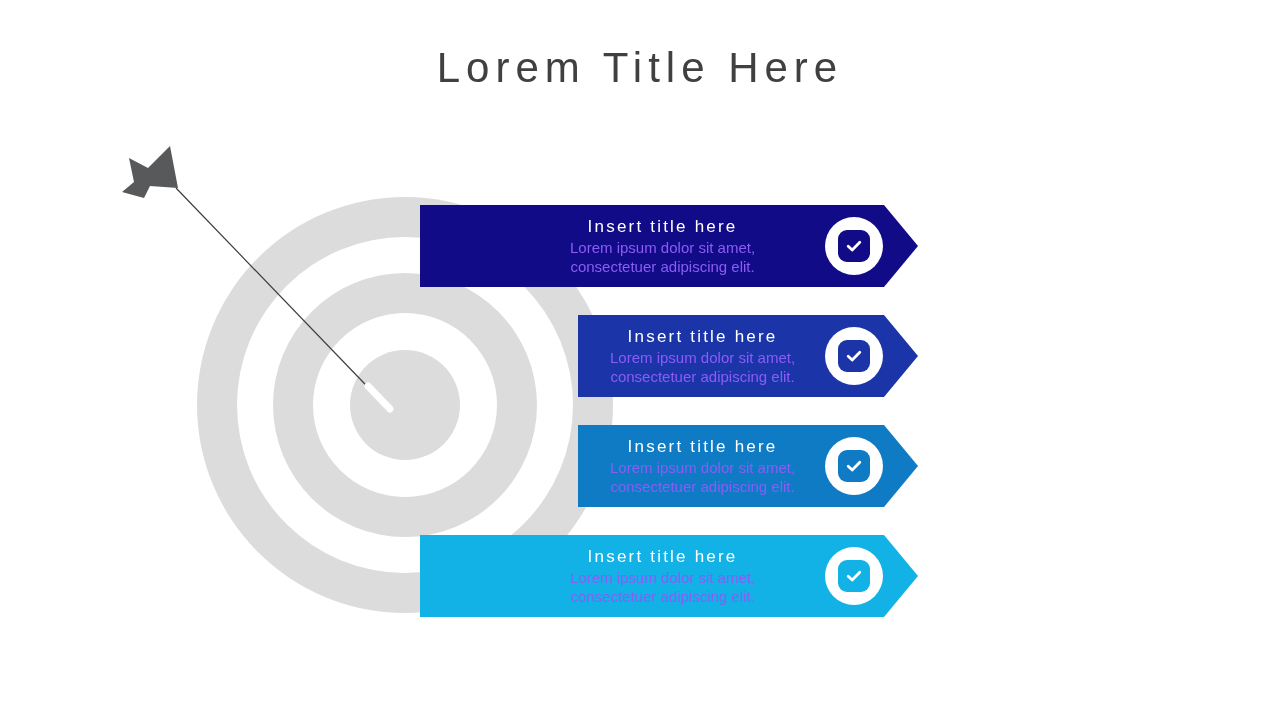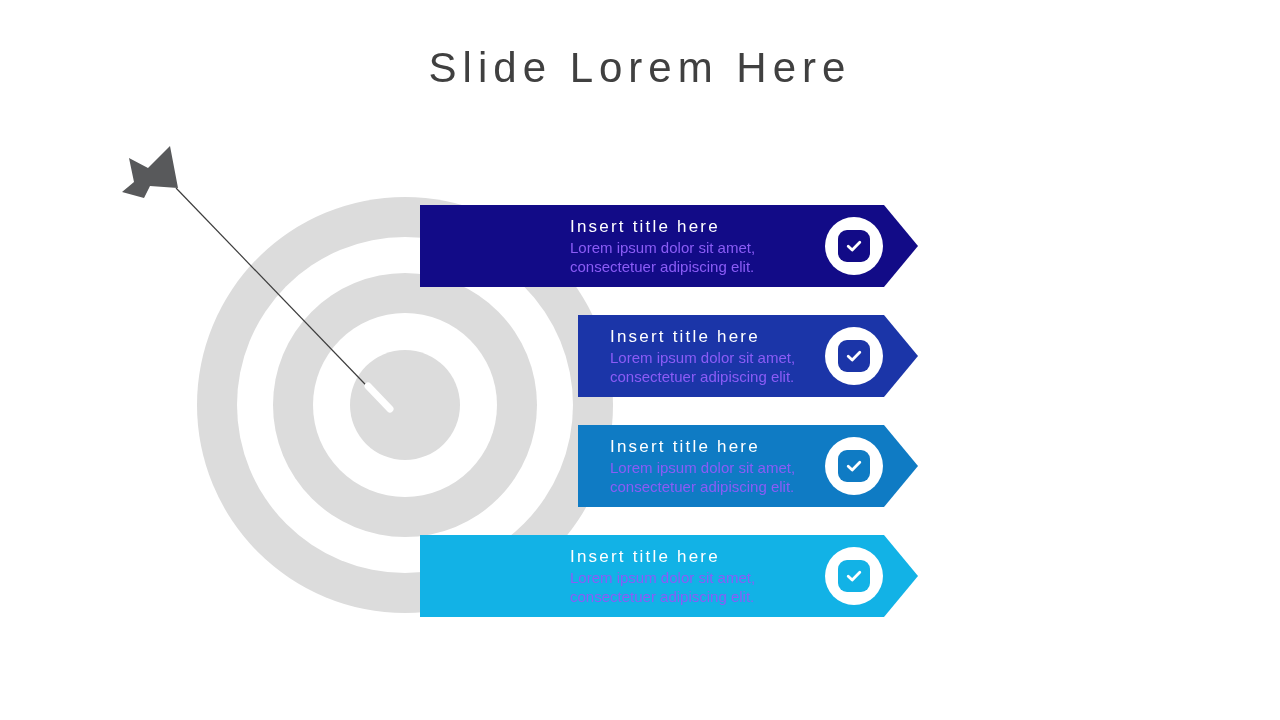--- a/index.html
+++ b/index.html
@@ -60,20 +60,21 @@
     top: 0;
     width: 1280px;
     height: 720px;
     pointer-events: none;
   }
   .banner {
     position: absolute;
     height: 82px;
     pointer-events: auto;
     display: block;
+    text-align: center;
   }
   .banner-shape {
     position: absolute;
     inset: 0;
     clip-path: polygon(0 0, calc(100% - 34px) 0, 100% 50%, calc(100% - 34px) 100%, 0 100%);
     -webkit-clip-path: polygon(0 0, calc(100% - 34px) 0, 100% 50%, calc(100% - 34px) 100%, 0 100%);
   }
   .banner-text {
     position: absolute;
     top: 50%;
@@ -131,21 +132,21 @@
   .row-0 .check-badge { left: 405px; }
   .row-1 .check-badge { left: 247px; }
   .row-2 .check-badge { left: 247px; }
   .row-3 .check-badge { left: 405px; }
 </style>
 </head>
 <body>
 
 <div class="slide" style="background: rgb(255, 255, 255);">
 
-  <div class="slide-title" style="color: rgb(64, 64, 64);">Slide Lorem Here</div>
+  <div class="slide-title" style="color: rgb(64, 64, 64);">Lorem Title Here</div>
 
   <div class="target-wrap">
     <svg class="target-svg" width="416" height="416" viewBox="0 0 416 416">
       <circle cx="208" cy="208" r="208" fill="#dcdcdc"></circle>
       <circle cx="208" cy="208" r="168" fill="#ffffff"></circle>
       <circle cx="208" cy="208" r="132" fill="#dcdcdc"></circle>
       <circle cx="208" cy="208" r="92" fill="#ffffff"></circle>
       <circle cx="208" cy="208" r="55" fill="#dcdcdc"></circle>
     </svg>
   </div>

